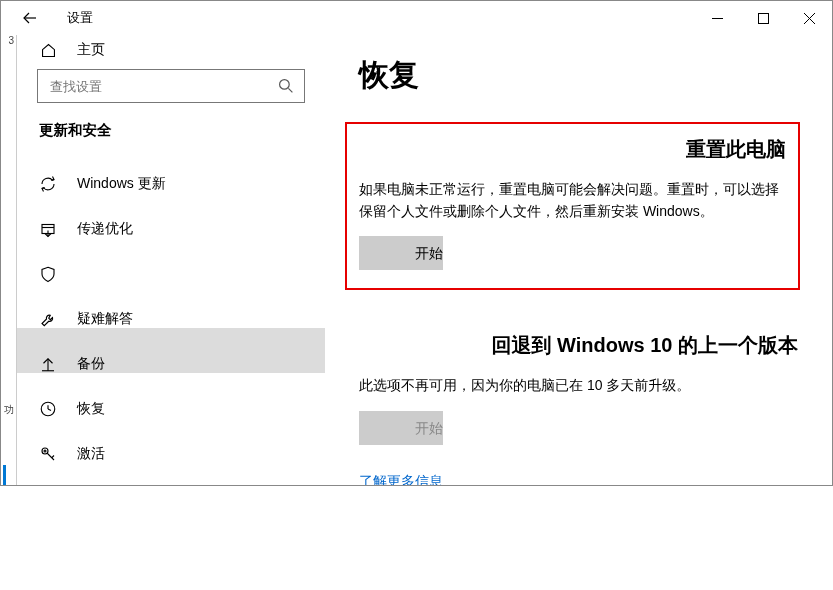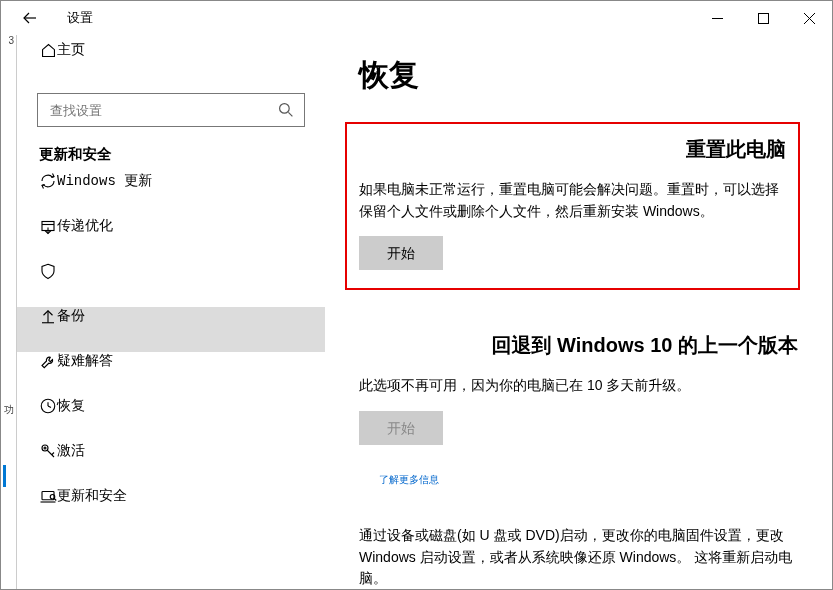--- a/index.html
+++ b/index.html
@@ -5,21 +5,21 @@
   * { box-sizing: border-box; }
   html, body {
     margin: 0; padding: 0;
     font-family: "Microsoft YaHei", "Segoe UI", sans-serif;
     font-size: 13px;
     color: #000;
     background: #fff;
   }
   .window {
     width: 833px;
-    height: 590px;
+    height: 486px;
     border: 1px solid #888;
     display: flex;
     flex-direction: column;
     position: relative;
     background: #fff;
     overflow: hidden;
   }
   
   .chrome {
     height: 34px;
@@ -72,30 +72,30 @@
   .sidebar {
     width: 308px;
     flex: 0 0 auto;
     display: flex;
     flex-direction: column;
     padding-top: 6px;
   }
   .home-row, .nav-row {
     height: 42px;
     display: flex;
-    align-items: flex-start;
+    align-items: flex-end;
     padding-left: 22px;
+    gap: 20px;
     cursor: default;
   }
   .home-row .label, .nav-row .label {
     font-size: 14px;
   }
   .nav-row {
     height: 45px;
-    font-family: Liberation Mono, monospace;
   }
   .nav-row.selected {
     background: #dcdcdc;
   }
   .nav-row .icon, .home-row .icon {
     width: 18px; height: 18px;
     display: flex; align-items: center; justify-content: center;
   }
 
   .search {
@@ -147,34 +147,33 @@
   .para {
     font-size: 14px;
     line-height: 1.55;
     margin: 0 0 14px 0;
   }
   .btn {
     display: inline-block;
     min-width: 84px;
     height: 34px;
     line-height: 34px;
-    text-align: center;
+    text-align: right;
     background: #ccc;
     font-size: 14px;
     border: none;
   }
   .btn.disabled {
     color: #888;
     background: #ccc;
   }
   .link {
     color: #0066cc;
-    font-size: 10px;
+    font-size: 14px;
     cursor: pointer;
-    margin-left: 20px;
   }
   .spacer { height: 32px; }
 </style>
 </head>
 <body>
 
 <div class="window">
 
   <div class="chrome">
     <div class="back">
@@ -255,37 +254,37 @@
             </span>
             <span class="label">传递优化</span>
           </div>
           <div class="nav-row">
             <span class="icon">
               <svg width="18" height="18" viewBox="0 0 24 24" fill="none" stroke="#000" stroke-width="1.5">
                 <path d="M12 3 L20 6 V12 C20 17 16 20 12 22 C8 20 4 17 4 12 V6 Z"></path>
               </svg>
             </span>
           </div>
+          <div class="nav-row">
+            <span class="icon">
+              <svg width="18" height="18" viewBox="0 0 24 24" fill="none" stroke="#000" stroke-width="1.5">
+                <path d="M15 7a4 4 0 0 0-5 5l-6 6 3 3 6-6a4 4 0 0 0 5-5l-3 3-2-2z"></path>
+              </svg>
+            </span>
+            <span class="label">疑难解答</span>
+          </div>
           <div class="nav-row selected">
             <span class="icon">
               <svg width="18" height="18" viewBox="0 0 24 24" fill="none" stroke="#000" stroke-width="1.5">
                 <line x1="12" y1="21" x2="12" y2="5"></line>
                 <polyline points="6 11 12 5 18 11"></polyline>
                 <line x1="4" y1="21" x2="20" y2="21"></line>
               </svg>
             </span>
             <span class="label">备份</span>
-          </div>
-          <div class="nav-row">
-            <span class="icon">
-              <svg width="18" height="18" viewBox="0 0 24 24" fill="none" stroke="#000" stroke-width="1.5">
-                <path d="M15 7a4 4 0 0 0-5 5l-6 6 3 3 6-6a4 4 0 0 0 5-5l-3 3-2-2z"></path>
-              </svg>
-            </span>
-            <span class="label">疑难解答</span>
           </div>
           <div class="nav-row">
             <span class="icon">
               <svg width="18" height="18" viewBox="0 0 24 24" fill="none" stroke="#000" stroke-width="1.5">
                 <circle cx="12" cy="12" r="9"></circle>
                 <line x1="12" y1="12" x2="12" y2="7"></line>
                 <line x1="12" y1="12" x2="16" y2="14"></line>
               </svg>
             </span>
             <span class="label">恢复</span>

